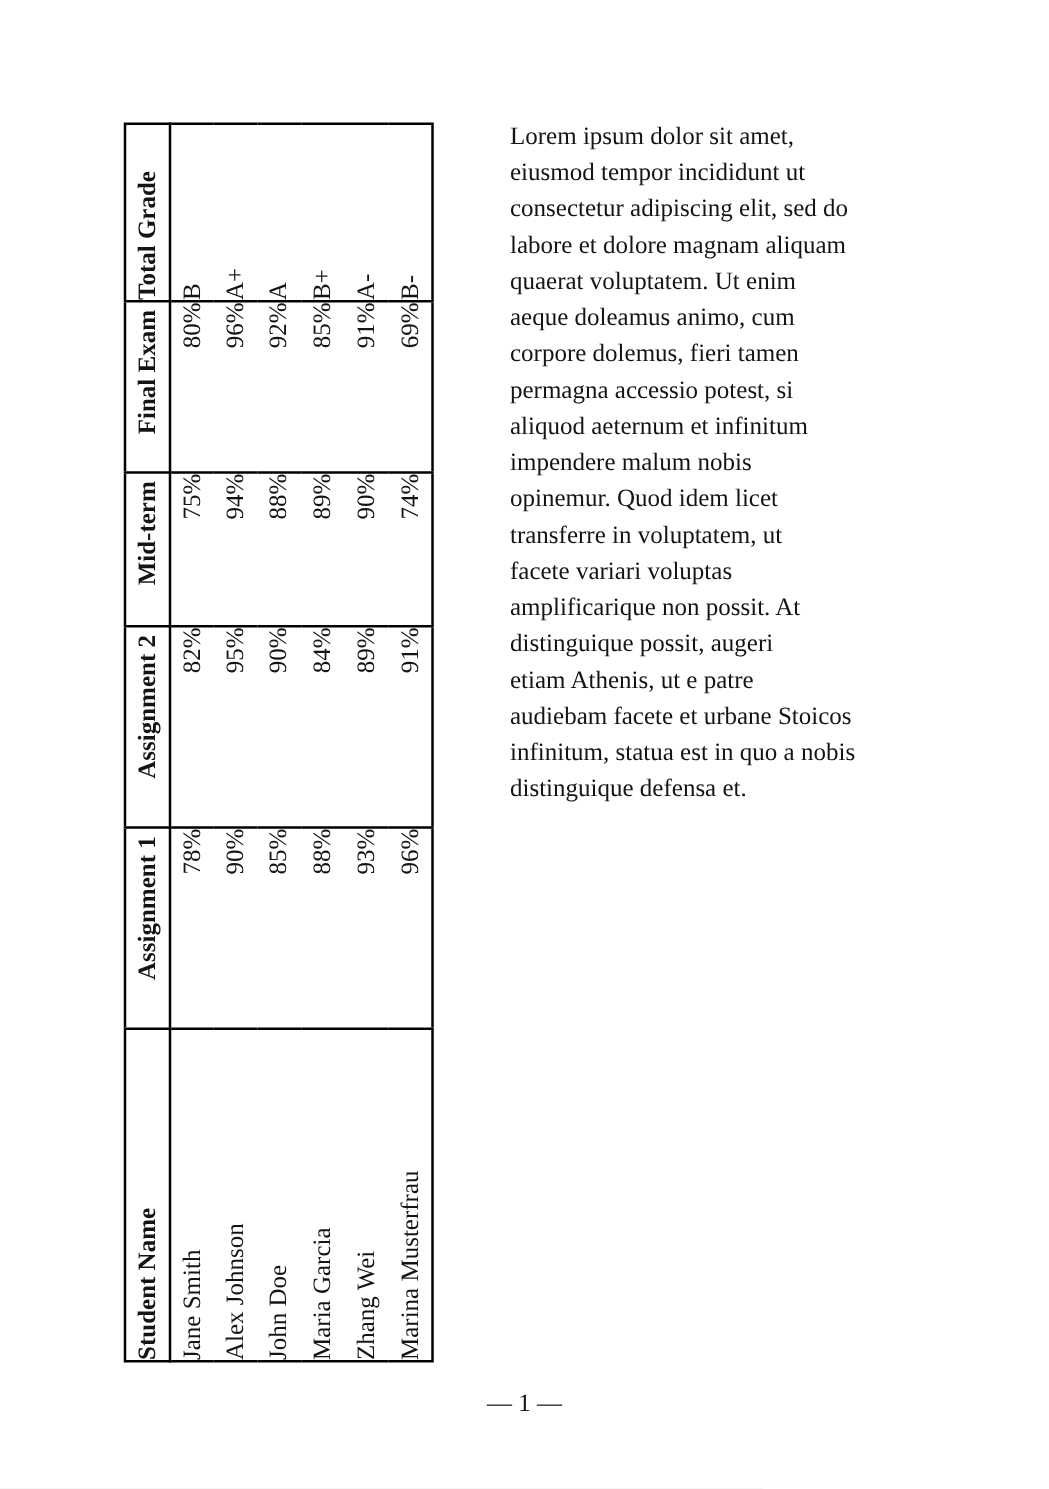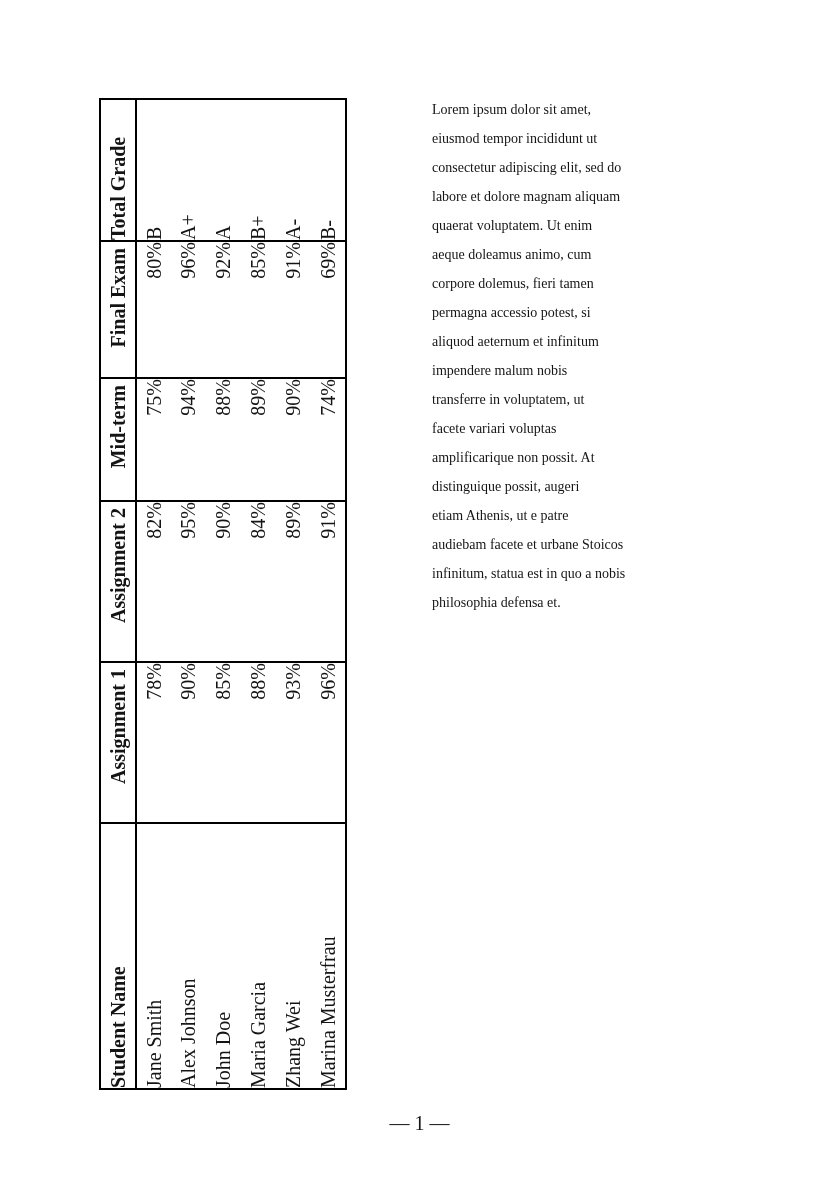--- a/index.html
+++ b/index.html
@@ -50,24 +50,24 @@
   }
   .cell-txt { text-align: left;  padding-left: 8px; }
   .cell-num { text-align: right; padding-right: 12px; }
   th.cell-num { padding-right: 6px; }
   tr.hdr-row  { height: 36px; }
   tr.data-row { height: 35px; }
 
   
   .paragraph {
     position: absolute;
-    left: 432px;
+    left: 408px;
     top: 95px;
     width: 322px;
-    font-size: 14px;
+    font-size: 20px;
     line-height: 29px;
   }
   .paragraph .line { white-space: nowrap; }
 
   
   .page-number {
     position: absolute;
     left: 0;
     top: 1112px;
     width: 839px;
@@ -159,25 +159,26 @@
     <div class="line">Lorem ipsum dolor sit amet,</div>
     <div class="line">eiusmod tempor incididunt ut</div>
     <div class="line">consectetur adipiscing elit, sed do</div>
     <div class="line">labore et dolore magnam aliquam</div>
     <div class="line">quaerat voluptatem. Ut enim</div>
     <div class="line">aeque doleamus animo, cum</div>
     <div class="line">corpore dolemus, fieri tamen</div>
     <div class="line">permagna accessio potest, si</div>
     <div class="line">aliquod aeternum et infinitum</div>
     <div class="line">impendere malum nobis</div>
+    <div class="line">opinemur. Quod idem licet</div>
     <div class="line">transferre in voluptatem, ut</div>
     <div class="line">facete variari voluptas</div>
     <div class="line">amplificarique non possit. At</div>
     <div class="line">distinguique possit, augeri</div>
     <div class="line">etiam Athenis, ut e patre</div>
     <div class="line">audiebam facete et urbane Stoicos</div>
     <div class="line">infinitum, statua est in quo a nobis</div>
-    <div class="line">philosophia defensa et.</div>
+    <div class="line">distinguique defensa et.</div>
   </div>
 
   <div class="page-number">— 1 —</div>
 
 </div>
 
 </body></html>

